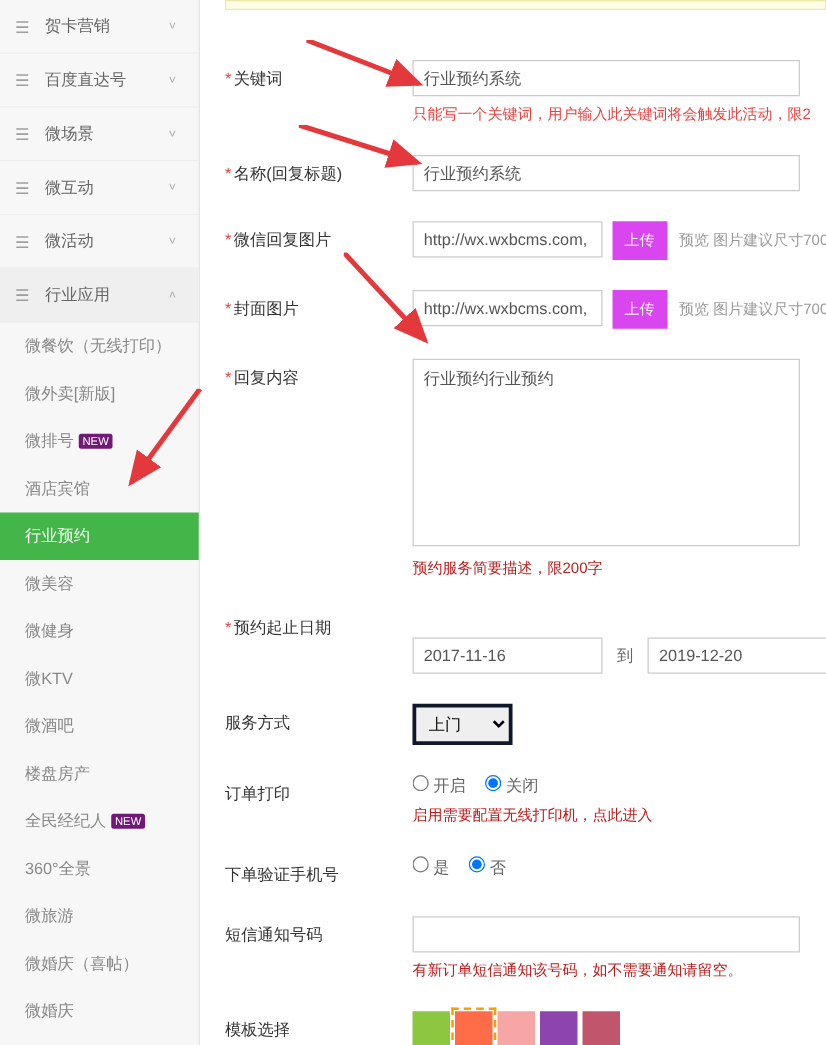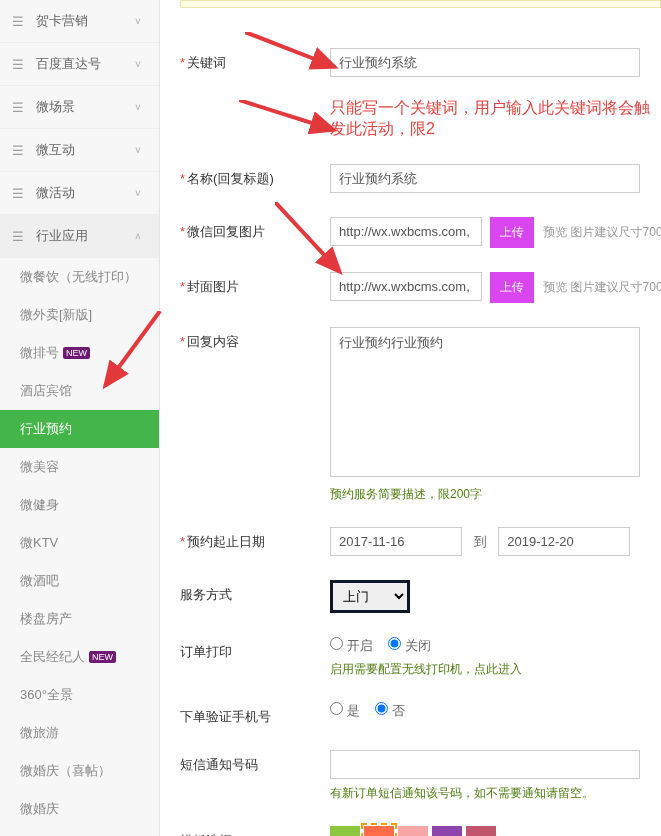--- a/index.html
+++ b/index.html
@@ -16,25 +16,25 @@
     .badge-new { background: #701a75; color: #fff; font-size: 9px; padding: 1px 3px; border-radius: 2px; margin-left: 4px; }
     .main { flex: 1; padding: 0 0 20px 20px; min-width: 0; overflow: hidden; }
     .notice-bar { background: #fffde6; border: 1px solid #f0e6a8; height: 8px; margin-bottom: 40px; }
     .form-row { display: flex; align-items: flex-start; margin-bottom: 24px; }
     .form-label { width: 150px; color: #333; padding-top: 6px; }
     .form-label .req { color: #e64340; margin-right: 2px; }
     .form-control { flex: 1; min-width: 0; }
     input[type="text"] { border: 1px solid #ccc; padding: 6px 8px; font-size: 13px; color: #555; }
     .input-full { width: 310px; }
     .input-url { width: 152px; }
-    .input-date { width: 132px; }
+    .input-date { width: 152px; margin-top: 23px; }
     .btn-upload { background: #d946ef; color: #fff; border: none; padding: 7px 10px; cursor: pointer; font-size: 12px; margin-left: 4px; }
     .hint { color: #999; font-size: 12px; margin-left: 6px; }
-    .hint-red { color: #e64340; font-size: 16px; margin-top: 21px; }
-    .hint-gray { color: #4d7c0f; font-size: 12px; margin-top: 6px; }
+    .hint-red { color: #e64340; font-size: 12px; margin-top: 6px; }
+    .hint-gray { color: #b91c1c; font-size: 12px; margin-top: 6px; }
     .textarea { border: 1px solid #ccc; width: 310px; height: 150px; padding: 6px 8px; font-size: 13px; color: #555; resize: none; }
     select { border: 3px solid #0f172a; padding: 5px 6px; font-size: 13px; width: 80px; }
     .datesep { margin: 0 8px; color: #666; }
     .radio-row label { margin-right: 12px; color: #666; }
     .color-swatch { display: inline-block; width: 30px; height: 30px; margin-right: 4px; cursor: pointer; vertical-align: middle; }
     .color-swatch.selected { outline: 2px dashed #ff9c00; outline-offset: 1px; }
     .arrow { position: absolute; pointer-events: none; z-index: 10; }
     .arrow svg { display: block; }
   </style>
 </head>

